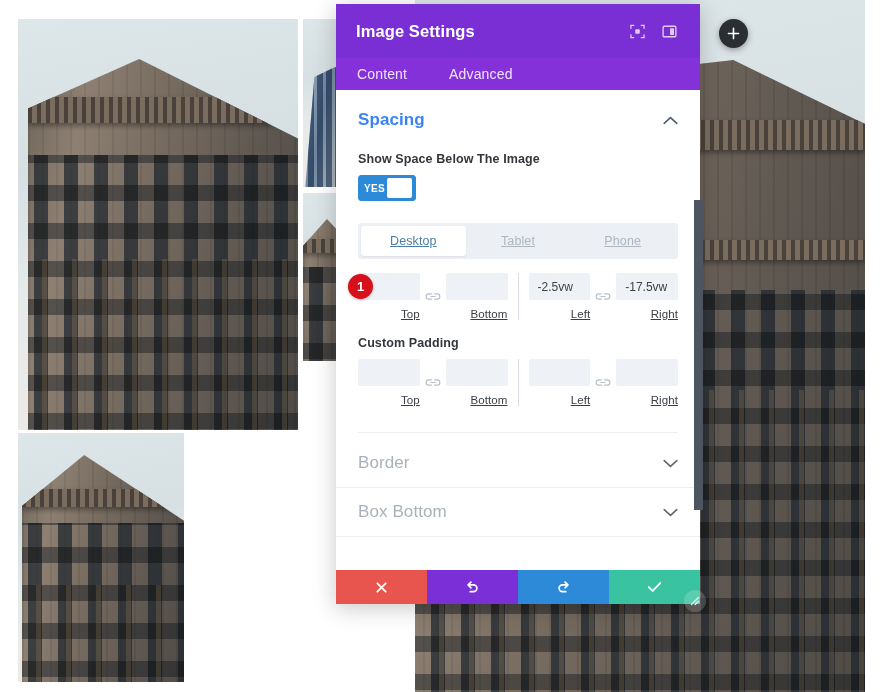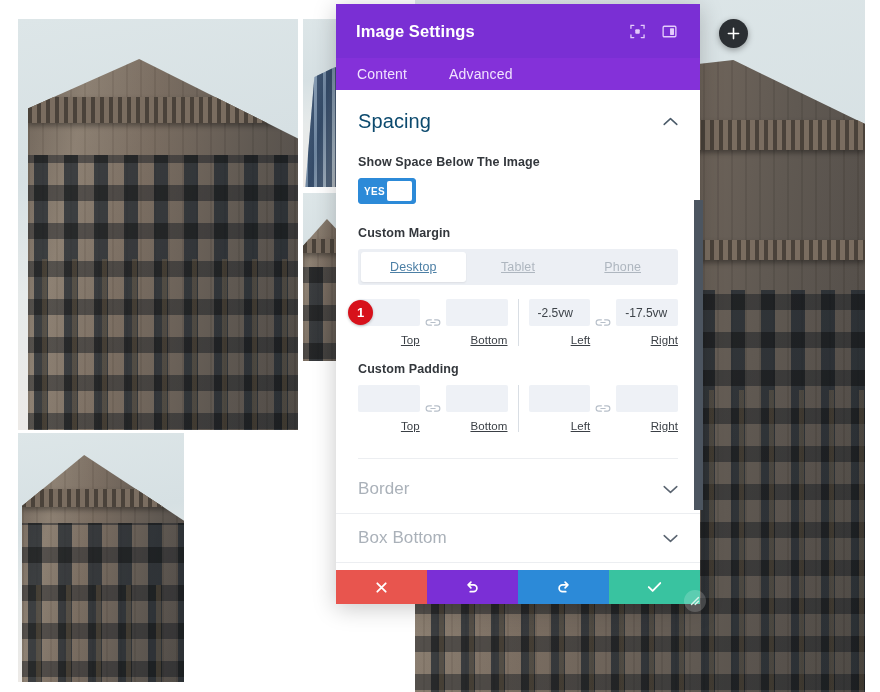--- a/index.html
+++ b/index.html
@@ -86,21 +86,21 @@
     display: flex; align-items: center; padding: 0 21px;
     color: #f1e3ff; font-size: 14px; font-weight: 400; letter-spacing: .15px;
   }
   .tab.active { background: #9a4ee6; color: #ffffff; }
 
   .modal-body { flex: 1 1 auto; position: relative; overflow: hidden; background: #fff; }
   .scroll-area { position: absolute; inset: 0; }
 
   .section-open { padding: 20px 22px 6px 22px; }
   .section-title-open {
-    color: #0c4a6e; font-size: 20px; font-weight: 400; letter-spacing: .1px;
+    color: #3b82f6; font-size: 17px; font-weight: 700; letter-spacing: .1px;
     display: flex; align-items: center; justify-content: space-between;
     margin-bottom: 22px;
   }
   .chev { color: #4a5a68; font-size: 11px; line-height: 1; }
   .chev svg { display:block; }
 
   .field-label {
     color: #33373c; font-size: 12.5px; font-weight: 700; letter-spacing: .1px;
     margin-bottom: 9px;
   }
@@ -289,21 +289,20 @@
           </div>
 
           <div class="field-label">Show Space Below The Image</div>
           <div class="toggle">
             <span class="toggle-txt">YES</span>
             <span class="toggle-knob"></span>
           </div>
 
           <div class="block-gap"></div>
 
-          <div class="field-label">Custom Margin</div>
 
           <div class="resp-tabs">
             <div class="resp-tab active">Desktop</div>
             <div class="resp-tab">Tablet</div>
             <div class="resp-tab">Phone</div>
           </div>
 
           <div class="spacing-row">
             <div class="badge-1">1</div>
 

